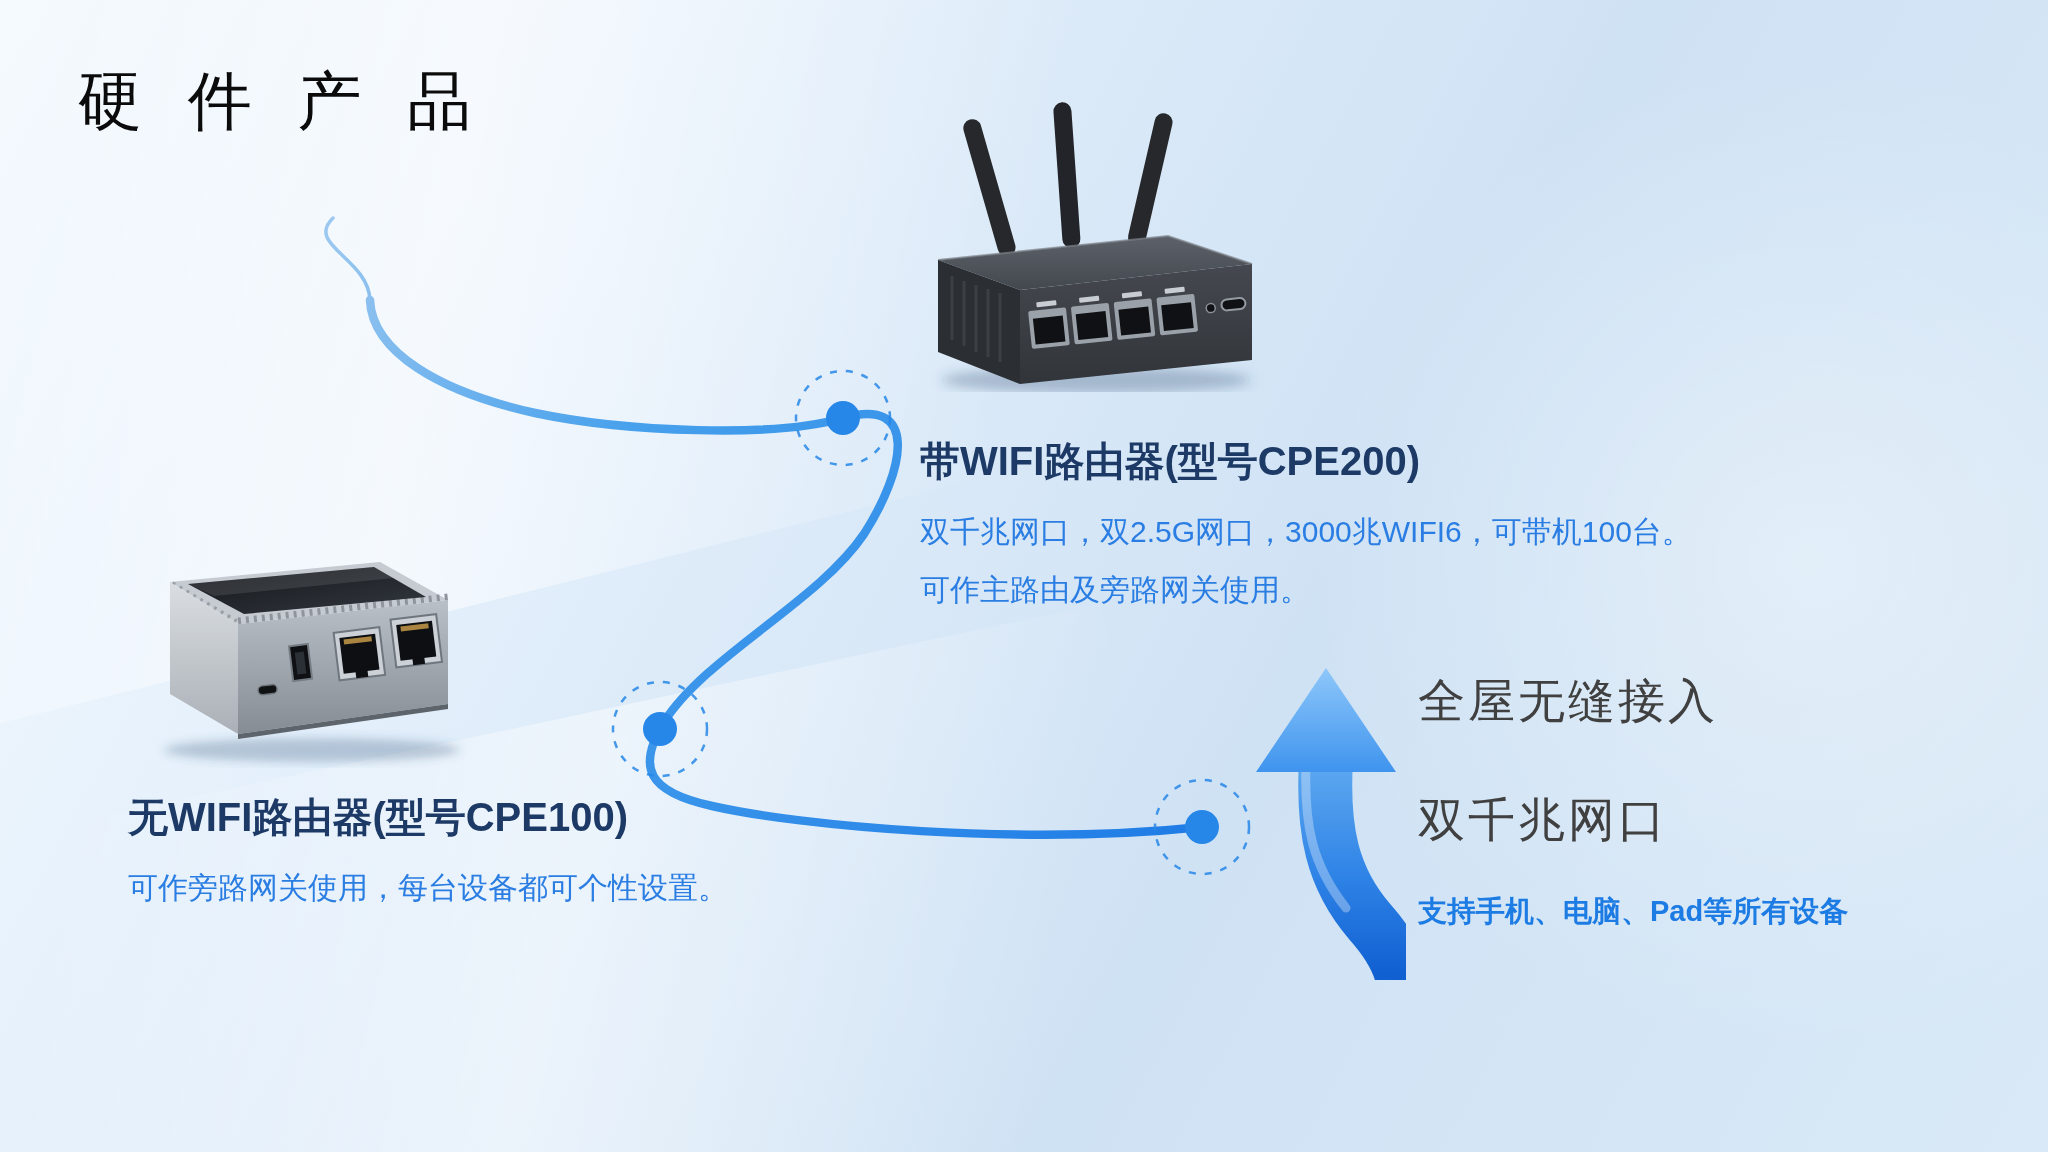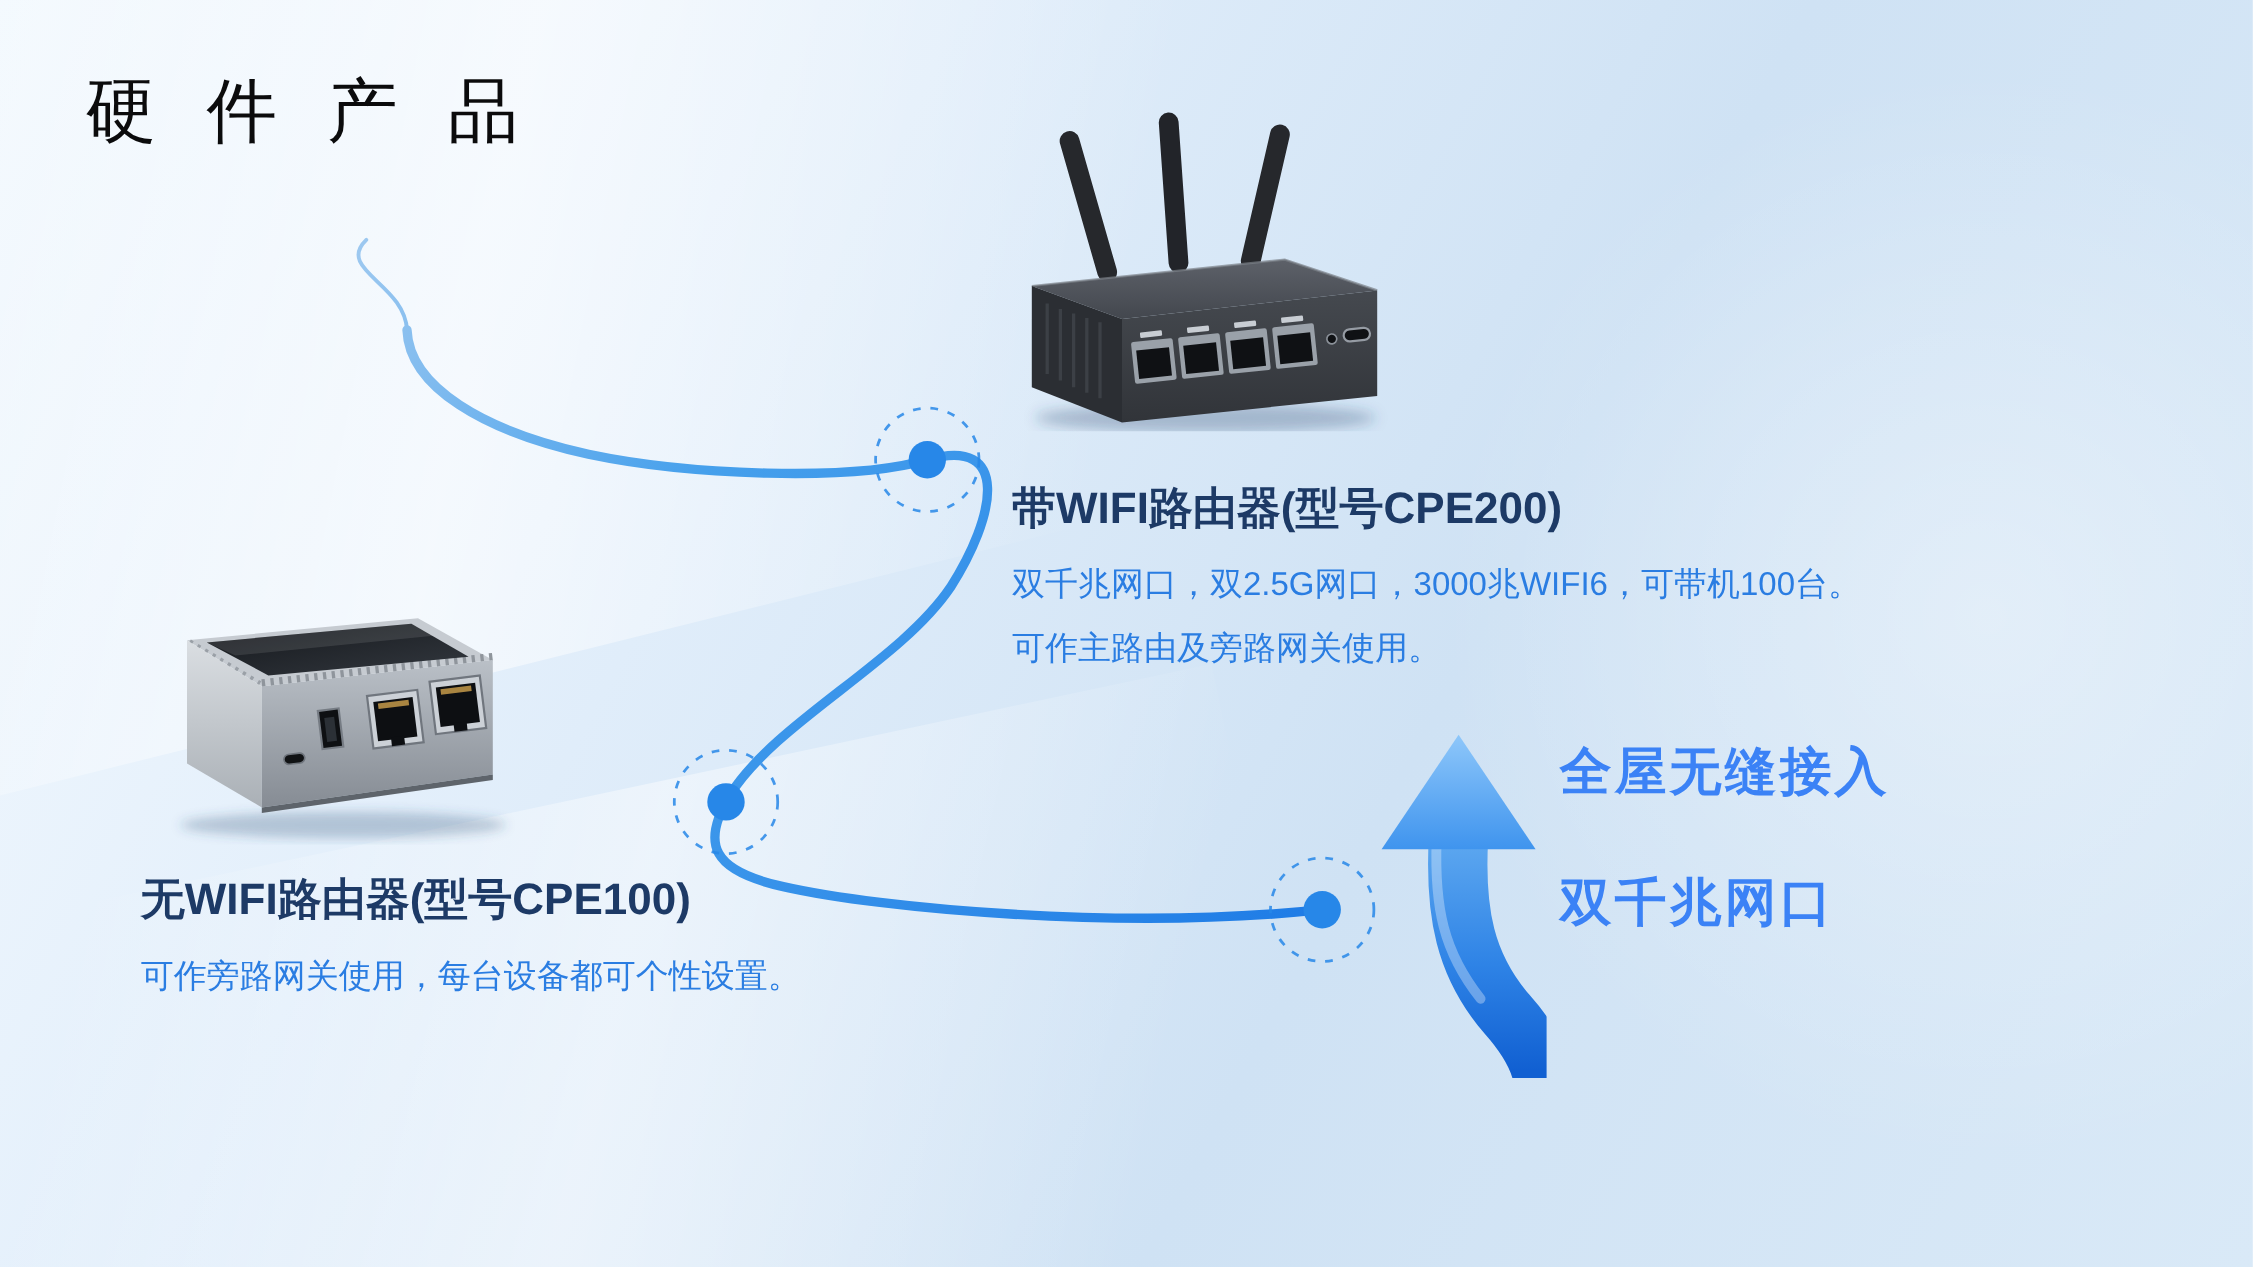--- a/index.html
+++ b/index.html
@@ -26,21 +26,21 @@
   .dev-cpe200{left:900px;top:62px;width:380px;height:330px;}
   .dev-cpe100{left:142px;top:548px;width:340px;height:220px;}
   .caption{position:absolute;}
   .cap-cpe200{left:920px;top:434px;}
   .cap-cpe100{left:128px;top:790px;}
   .caption .name{font-size:40px;font-weight:700;color:#1d3a66;}
   .caption .desc{font-size:30px;font-weight:500;color:#2a7de2;line-height:58px;margin-top:14px;}
   .caption .desc + .desc{margin-top:0;}
   .arrow-wrap{position:absolute;left:1246px;top:660px;width:160px;height:320px;}
   .benefits{position:absolute;left:1418px;top:670px;width:560px;}
-  .benefits .headline{font-size:47px;font-weight:700;color:#3b82f6;letter-spacing:3px;}
+  .benefits .headline{font-size:47px;font-weight:400;color:#404040;letter-spacing:3px;}
   .benefits .headline.second{margin-top:56px;}
   .benefits .sub{font-size:29px;font-weight:700;color:#1d7ce4;}
   .benefits .sub.first{margin-top:40px;}
   .benefits .sub.second{margin-top:30px;}
 </style>
 </head>
 <body>
 
 <div class="streak s1"></div>
 <div class="streak s2"></div>
@@ -212,13 +212,14 @@
     </defs>
     <path d="M80,100 C76,170 86,218 124,262 C140,280 150,296 155,313" fill="none" stroke="url(#arrowShaft)" stroke-width="54" stroke-linecap="round"></path>
     <path d="M60,104 C58,165 66,205 100,248" fill="none" stroke="rgba(255,255,255,.32)" stroke-width="9" stroke-linecap="round"></path>
     <polygon points="10,112 80,8 150,112" fill="url(#arrowHead)"></polygon>
   </svg>
 </div>
 
 <div class="benefits">
   <div class="headline">全屋无缝接入</div>
   <div class="headline second">双千兆网口</div>
+  <div class="sub first">支持手机、电脑、Pad等所有设备</div>
 </div>
 
 </body></html>

